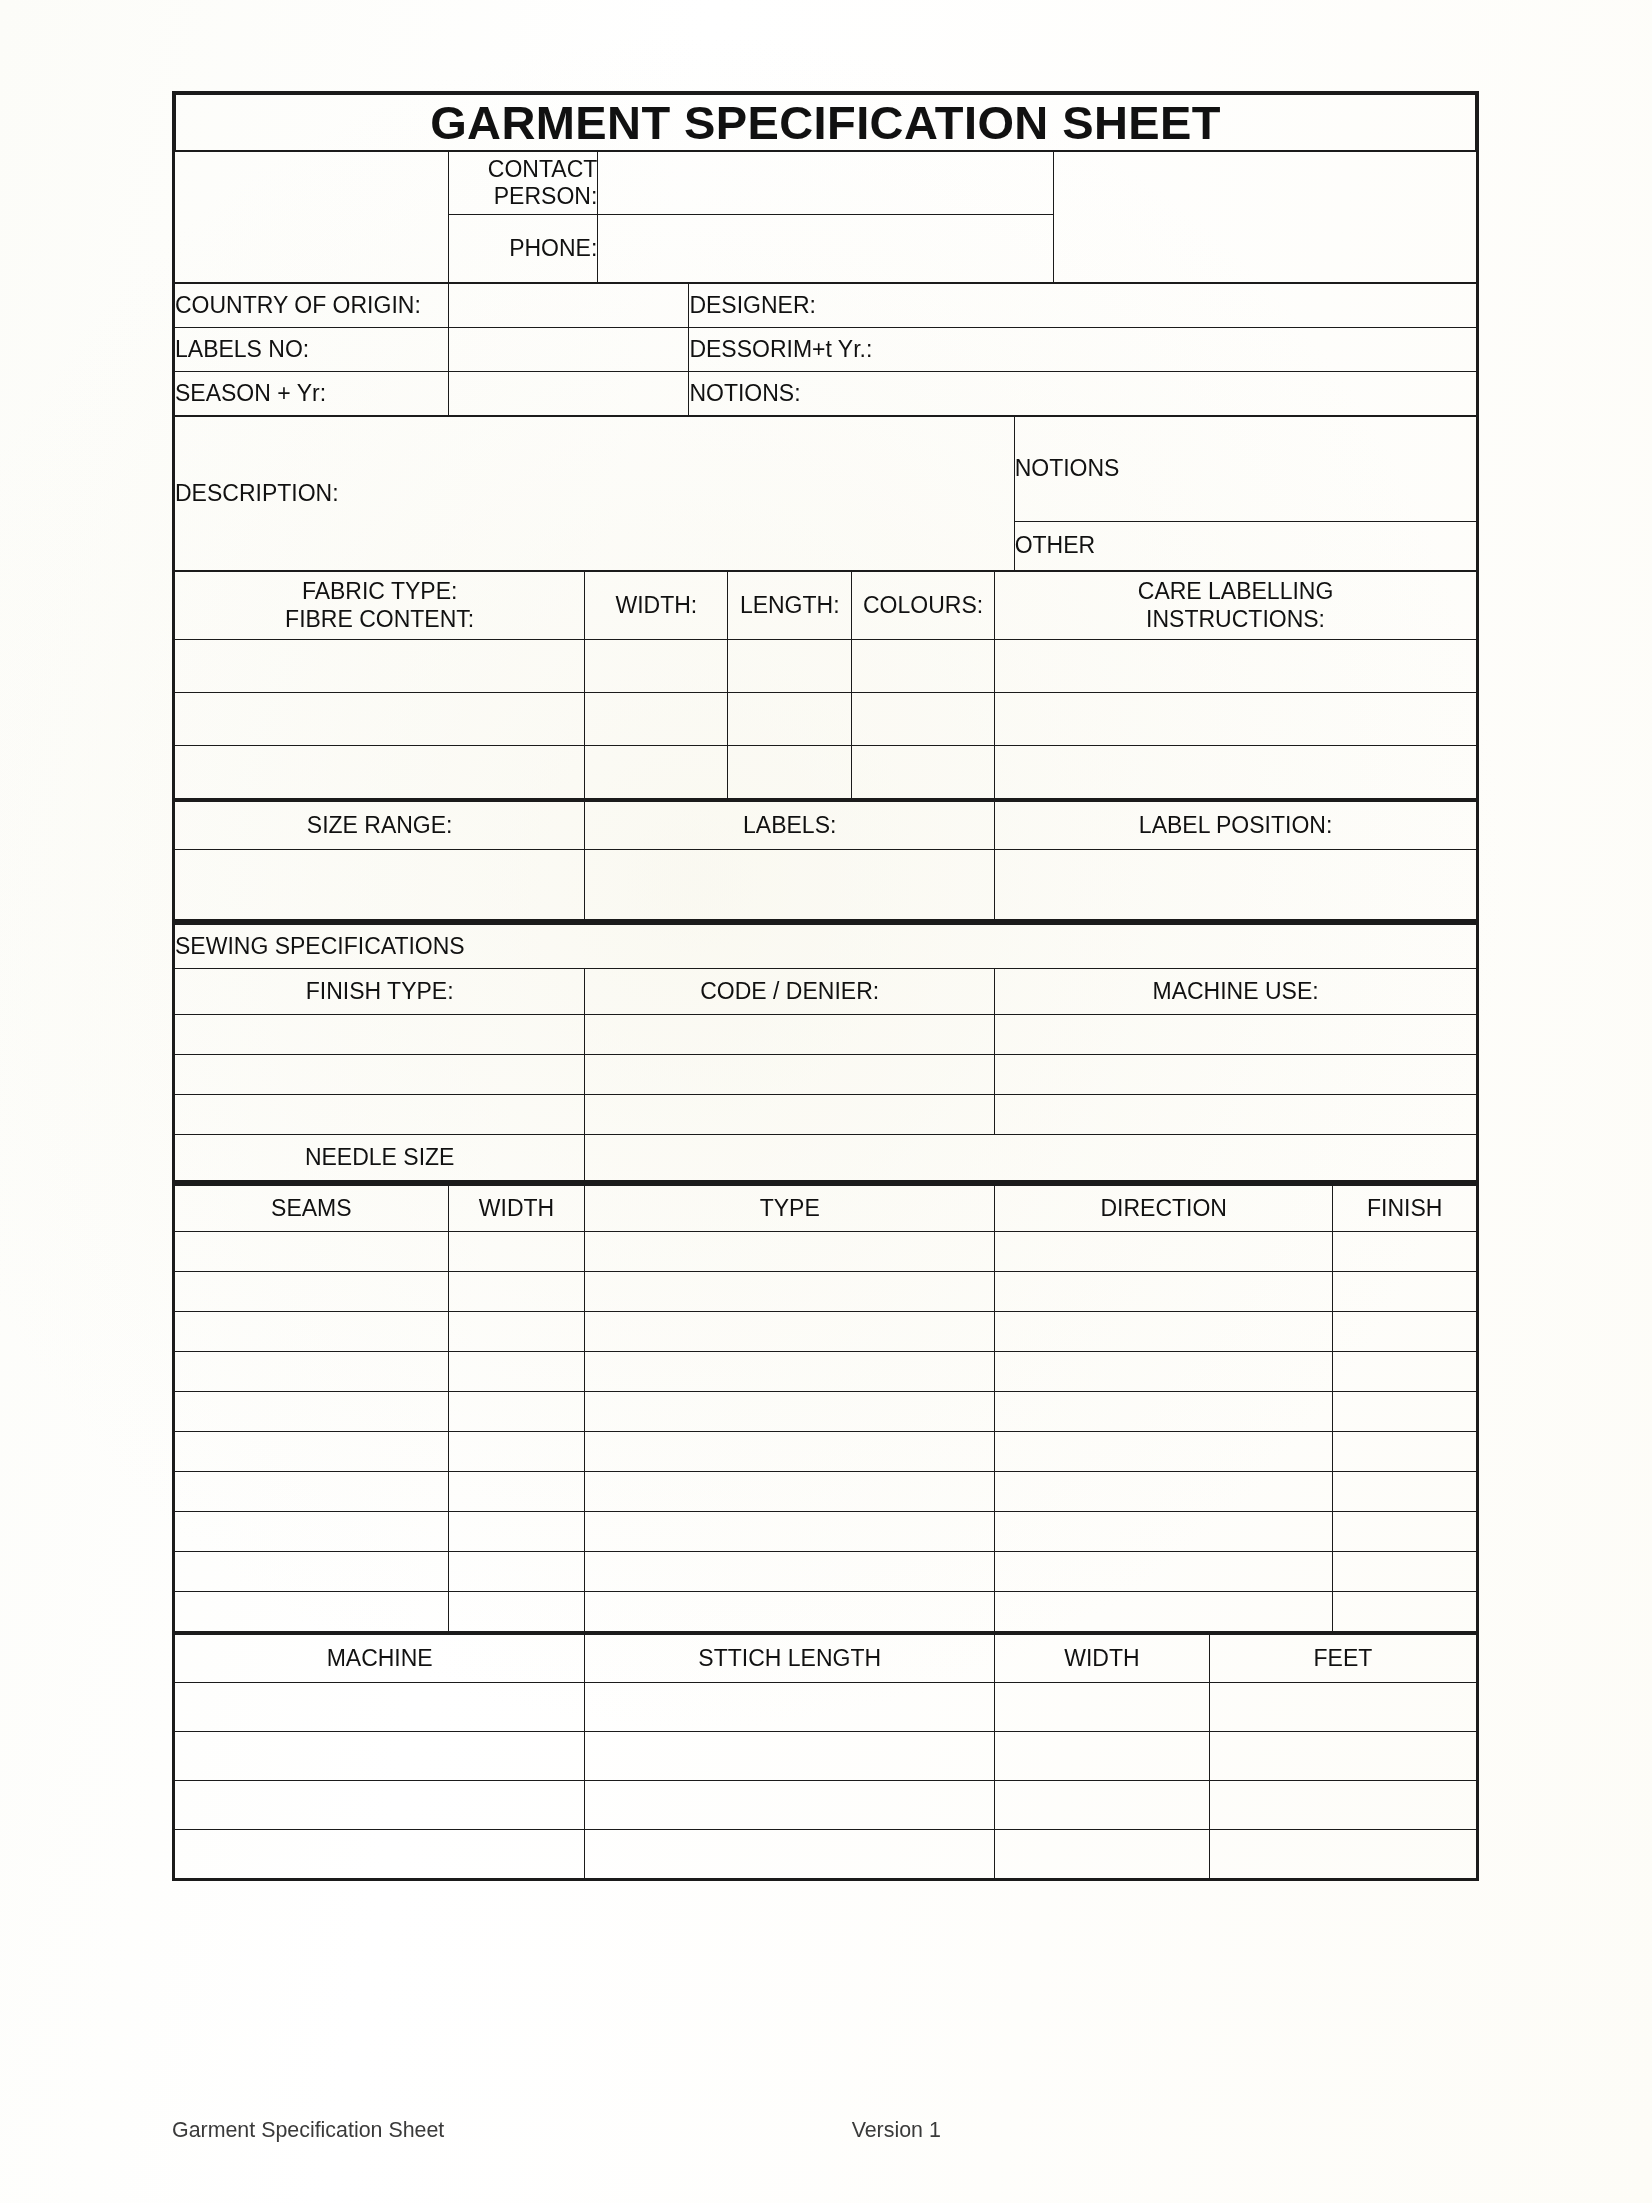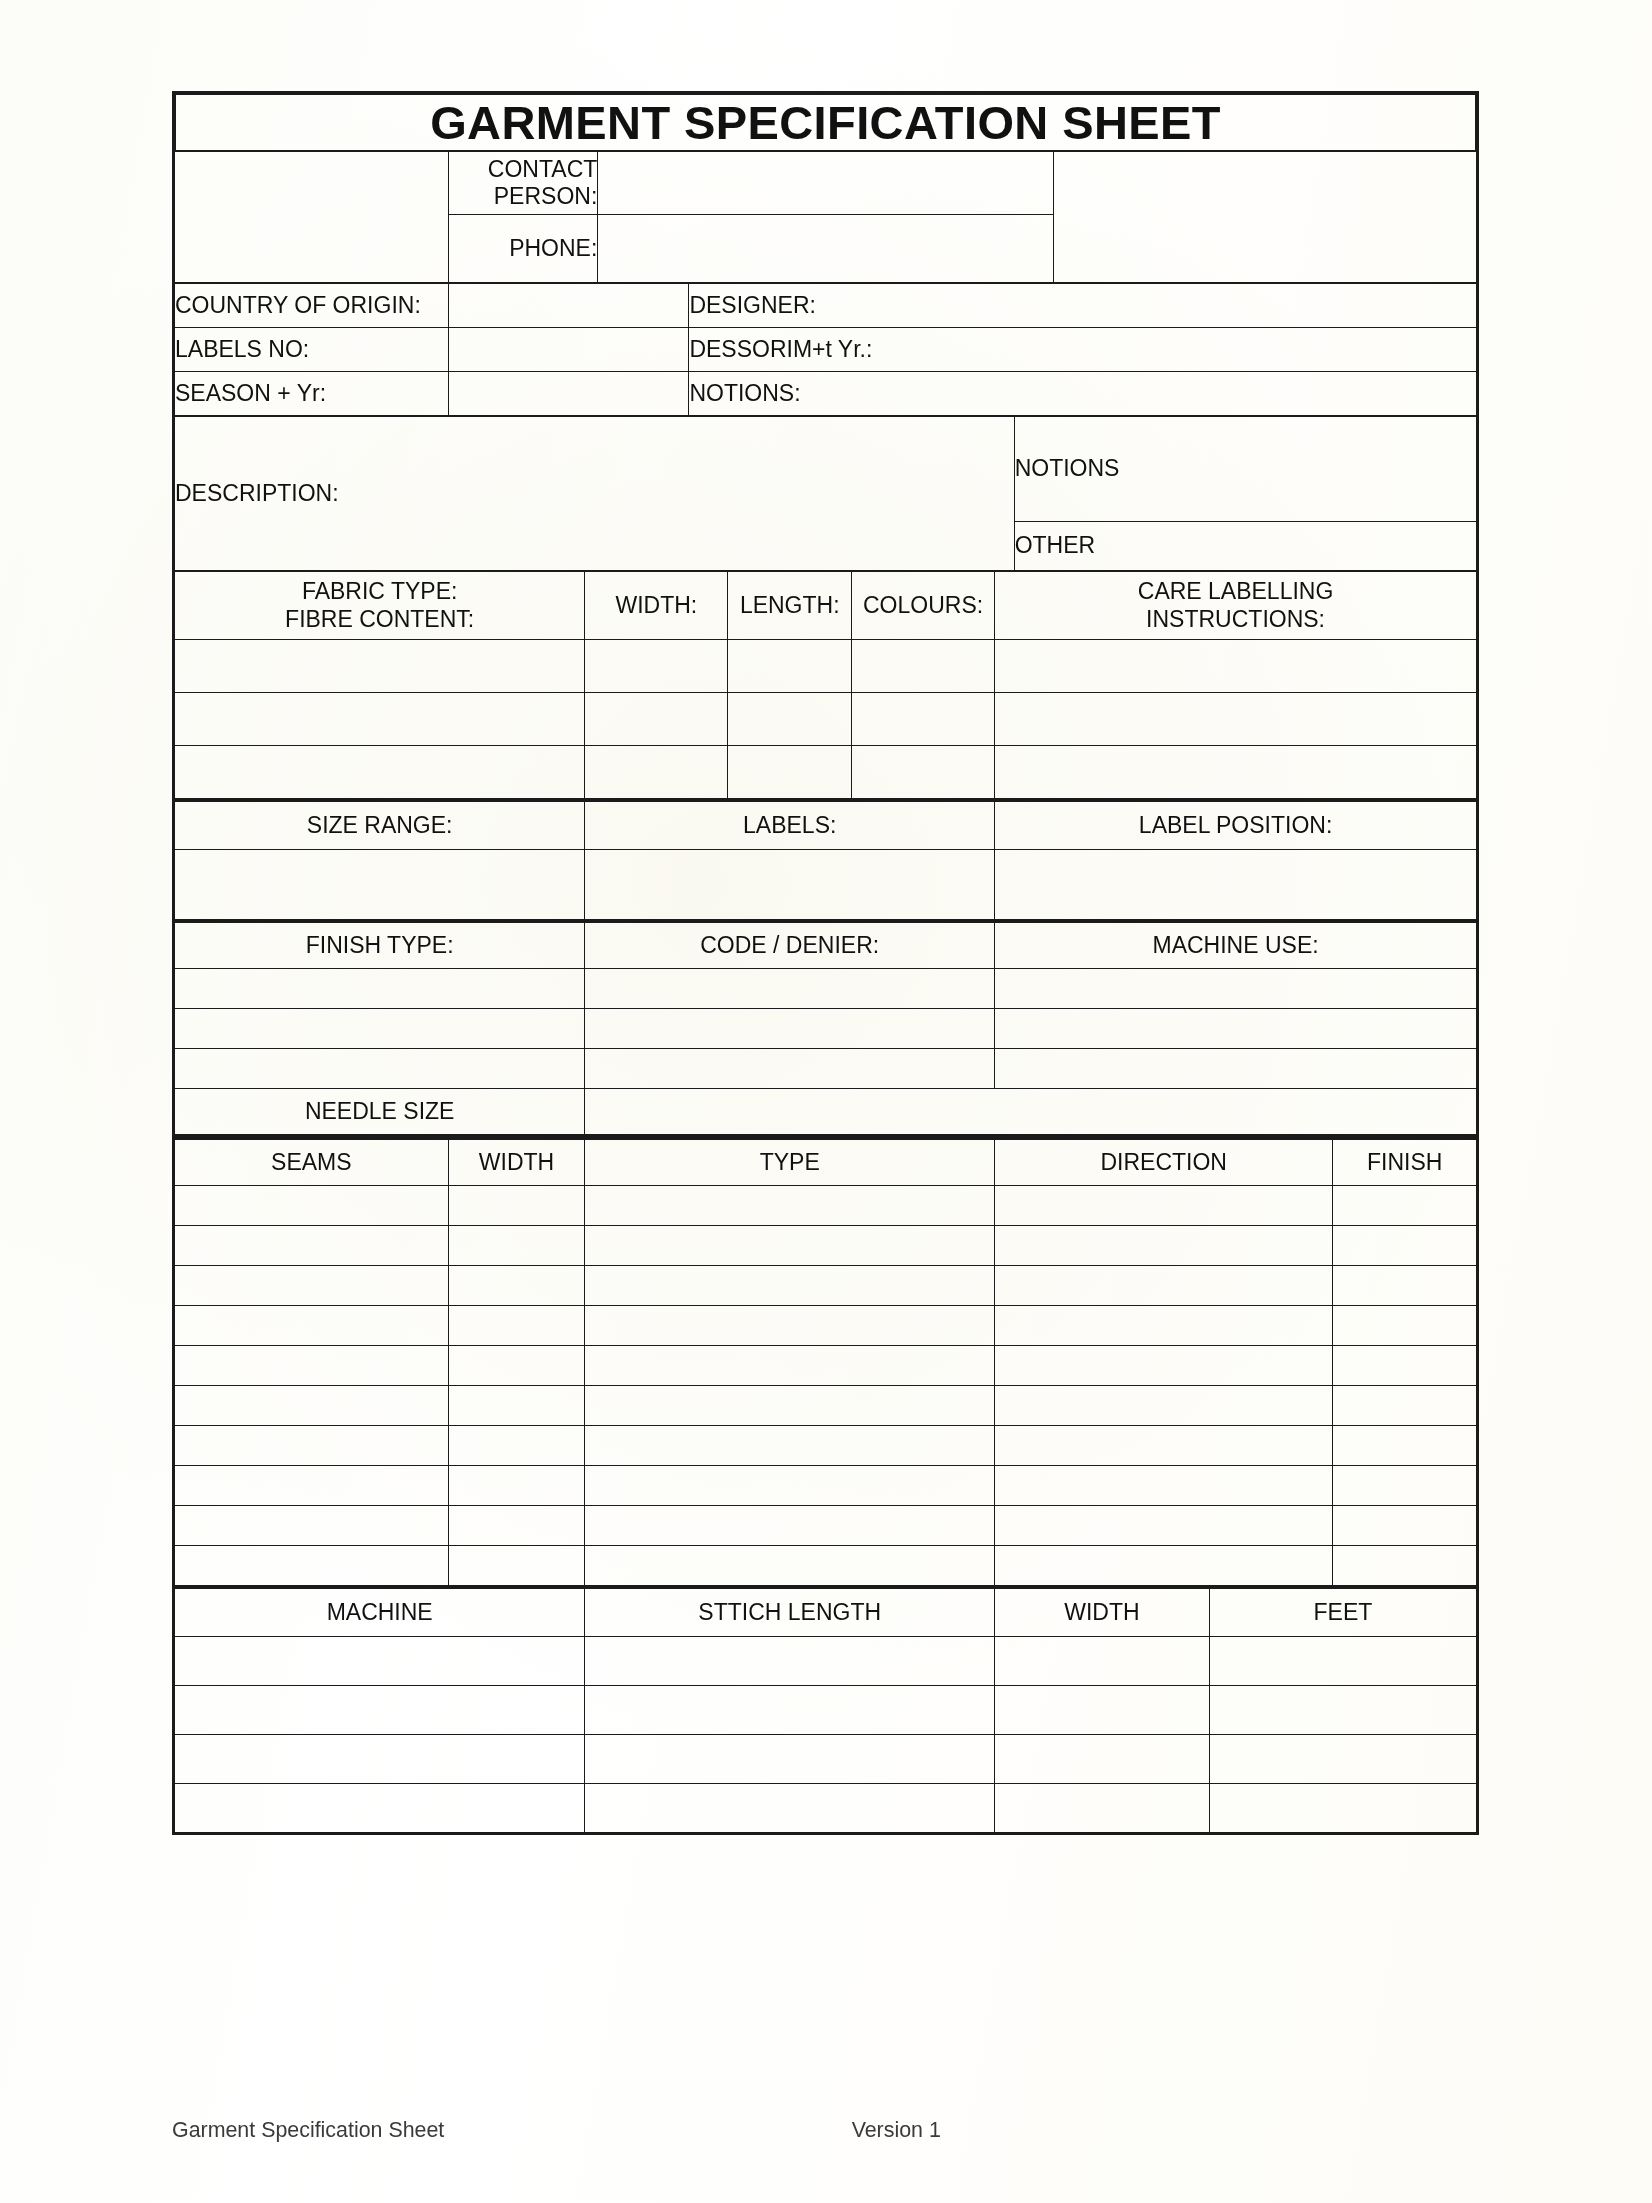--- a/index.html
+++ b/index.html
@@ -345,20 +345,25 @@
 
     <table class="grid">
       <colgroup>
         <col style="width:21.0%">
         <col style="width:10.5%">
         <col style="width:31.5%">
         <col style="width:37.0%">
       </colgroup>
       <tbody>
         <tr>
+          <td colspan="4" class="lbl lbl-left noborder-l noborder-r thick-top" style="height:43px;">
+            <span>SEWING SPECIFICATIONS</span>
+          </td>
+        </tr>
+        <tr>
           <td colspan="2" class="lbl lbl-center noborder-l" style="height:45px;">
             <span>FINISH TYPE:</span>
           </td>
           <td class="lbl lbl-center">
             <span>CODE / DENIER:</span>
           </td>
           <td class="lbl lbl-center noborder-r">
             <span>MACHINE USE:</span>
           </td>
         </tr>

